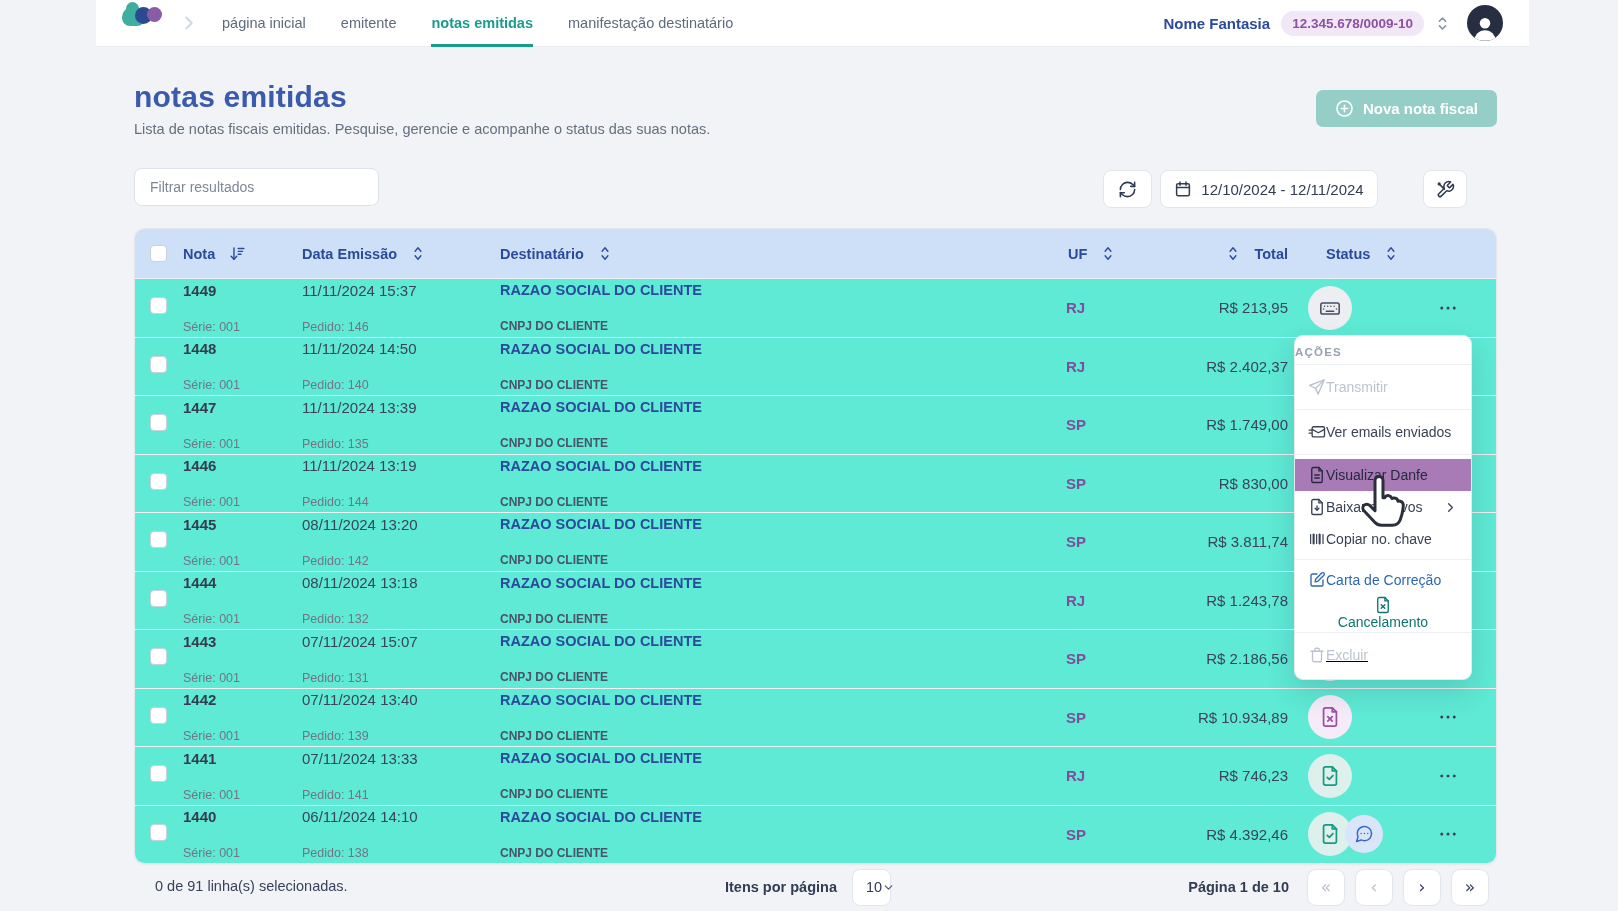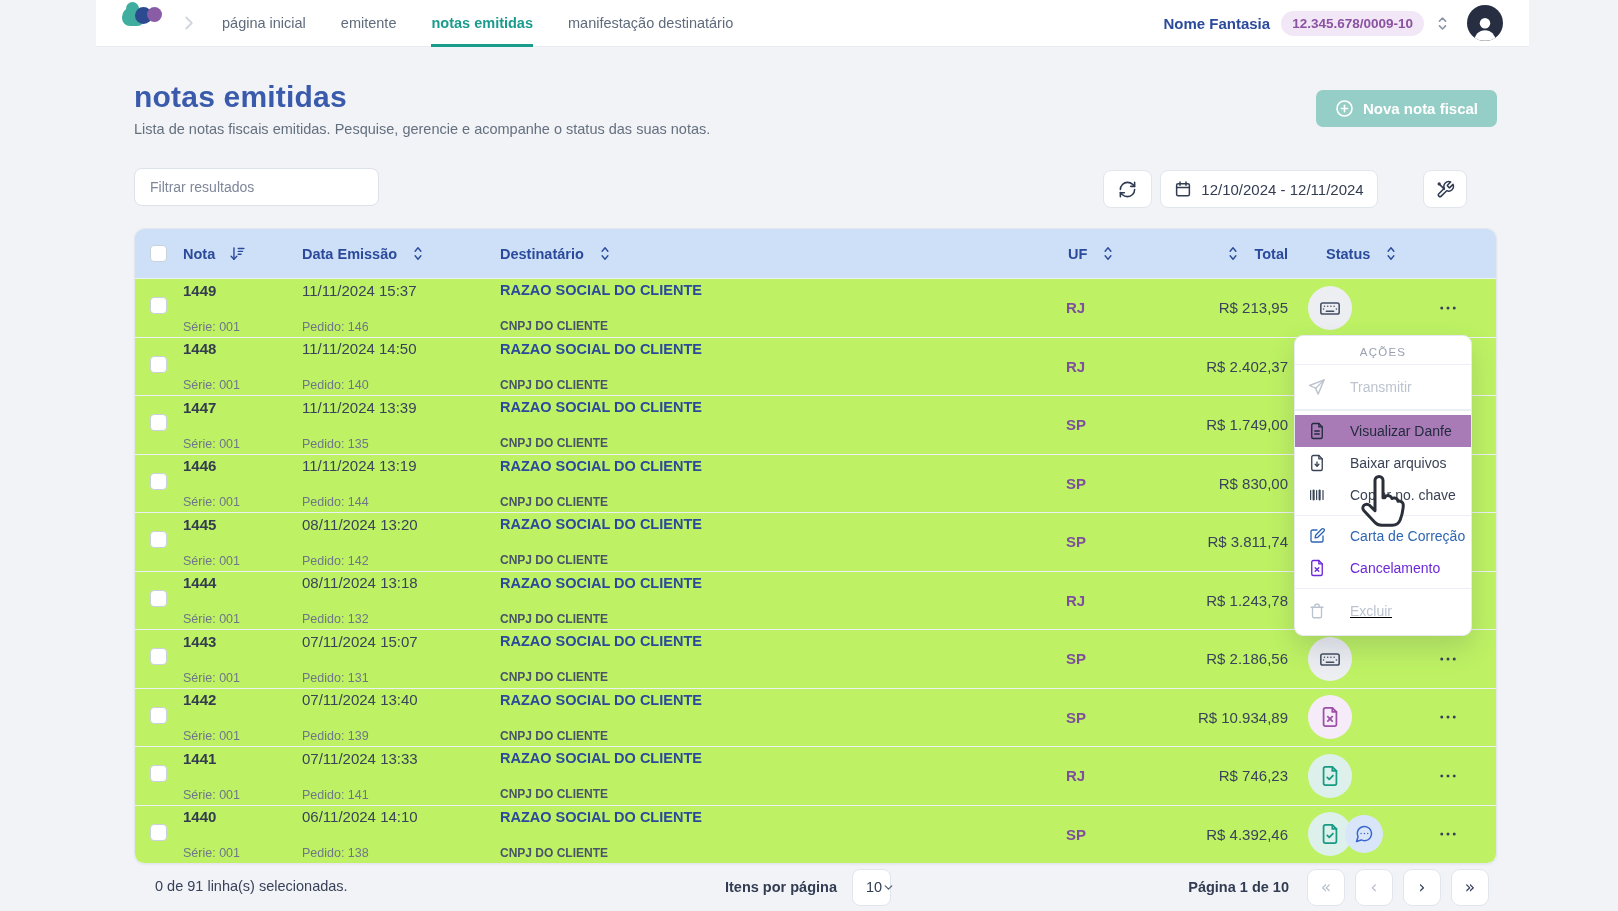--- a/index.html
+++ b/index.html
@@ -75,21 +75,21 @@
   }
   .grid-cols { display:grid; grid-template-columns:48px 119px 198px 558px 74px 156px 90px 118px; align-items:center; }
   .thead { height:49px; background:#cde0f7; color:#2b4a9b; font-weight:bold; font-size:14.5px; }
   .th { display:flex; align-items:center; gap:14px; }
   .th-total { justify-content:flex-end; }
   .th-status { padding-left:38px; }
   .cb {
     width:17px; height:17px; border:1.5px solid #c9d1dd; border-radius:4px; background:#fff;
     display:inline-block; margin-left:15px; cursor:pointer;
   }
-  .trow { height:58.5px; border-top:1px solid #edf0f4; background:#bef264; }
+  .trow { height:58.5px; border-top:1px solid #edf0f4; background:#5eead4; }
   .cell .main { font-size:15px; color:#333d4f; font-weight:bold; line-height:1.2; }
   .cell .plain { font-weight:normal; color:#39435a; }
   .cell .sub { font-size:12.5px; color:#6e7787; margin-top:20px; }
   .cell .sub.dark { color:#49536a; font-weight:bold; font-size:12px; }
   .dest-link { font-size:14.5px; color:#2b4a9b; font-weight:bold; text-decoration:none; cursor:pointer; display:block; line-height:1.2; }
   .c-uf { font-size:15px; font-weight:bold; color:#7d4f9d; padding-left:8px; }
   .c-total { font-size:15px; color:#39435a; text-align:right; }
   .c-status { display:flex; align-items:center; padding-left:20px; }
   .badge { width:44px; height:44px; border-radius:50%; display:none; align-items:center; justify-content:center; flex:0 0 auto; }
   .badge-typed { background:#eceef2; color:#444e63; }
@@ -122,31 +122,31 @@
     font-family:"DejaVu Sans", sans-serif;
   }
   .pg-btn.disabled { color:#b9c1cd; cursor:default; }
 
   
   .menu {
     position:absolute; left:1294px; top:335px; width:178px; z-index:5;
     background:#fff; border:1px solid #e6e9f0; border-radius:9px;
     box-shadow:0 12px 28px rgba(35,45,75,.16); padding-top:4px; overflow:hidden;
   }
-  .menu-title { height:24px; line-height:24px; text-align:center; color:#98a1b2; font-size:11.5px; font-weight:normal; letter-spacing:1.2px; }
+  .menu-title { height:24px; line-height:24px; color:#98a1b2; font-size:11.5px; font-weight:bold; letter-spacing:1.2px; }
   .menu-divider { height:1px; background:#eceff4; }
   .menu-group { padding:4px 0; }
   .menu-group.pad6 { padding:6px 0; }
   .menu-group.last { padding:6px 0 8px;text-decoration:underline; }
-  .menu-item { height:32px; display:flex; align-items:center; gap:24px; padding:0 13px; font-size:14px; color:#3a4355; cursor:pointer; white-space:nowrap; }
+  .menu-item { height:32px; display:flex; align-items:center; gap:0; padding:0 13px; font-size:14px; color:#3a4355; cursor:pointer; white-space:nowrap; }
   .menu-item .mi-icon { flex:0 0 auto; display:flex; }
   .menu-item.disabled { color:#bcc3cf; cursor:default; }
   .menu-item.highlight { background:#a87ab6; color:#232b3e; }
   .menu-item.blue { color:#2e66b4; }
-  .menu-item.purple { color:#6d28d9; }
+  .menu-item.purple { color:#0f766e;flex-direction:column; }
   .mi-chevron { margin-left:auto; display:flex; color:#39425a; }
 
   .hand-cursor { position:absolute; left:1352px; top:472px; z-index:6; pointer-events:none; }
 </style>
 </head>
 <body>
 
 <div class="navbar">
   <div class="logo">
       <i class="c1"></i>
@@ -737,20 +737,33 @@
         <svg width="18" height="18" viewBox="0 0 24 24" fill="none" stroke="currentColor" stroke-width="1.8" stroke-linecap="round" stroke-linejoin="round">
             <path d="m21.5 2.5-8 19-3.5-8-8-3.5z"></path>
             <path d="M21.5 2.5 10 14"></path>
           </svg>
       </span>
       <span>Transmitir</span>
     </div>
   </div>
   <div class="menu-divider"></div>
 
+  <div class="menu-group pad6">
+    <div class="menu-item">
+      <span class="mi-icon">
+        <svg width="18" height="18" viewBox="0 0 24 24" fill="none" stroke="currentColor" stroke-width="1.8" stroke-linecap="round" stroke-linejoin="round">
+            <rect x="5.5" y="5" width="16.5" height="13.5" rx="2"></rect>
+            <path d="m5.5 8.5 8.25 4.5L22 8.5"></path>
+            <path d="M1.5 9.5h3"></path>
+            <path d="M1.5 13.5h3"></path>
+          </svg>
+      </span>
+      <span>Ver emails enviados</span>
+    </div>
+  </div>
   <div class="menu-divider"></div>
 
   <div class="menu-group">
     <div class="menu-item highlight">
       <span class="mi-icon">
         <svg width="18" height="18" viewBox="0 0 24 24" fill="none" stroke="currentColor" stroke-width="1.8" stroke-linecap="round" stroke-linejoin="round">
             <path d="M14.5 2H7a2 2 0 0 0-2 2v16a2 2 0 0 0 2 2h10a2 2 0 0 0 2-2V6.5z"></path>
             <path d="M14.5 2v4.5H19"></path>
             <path d="M9 12h6"></path>
             <path d="M9 16h6"></path>

